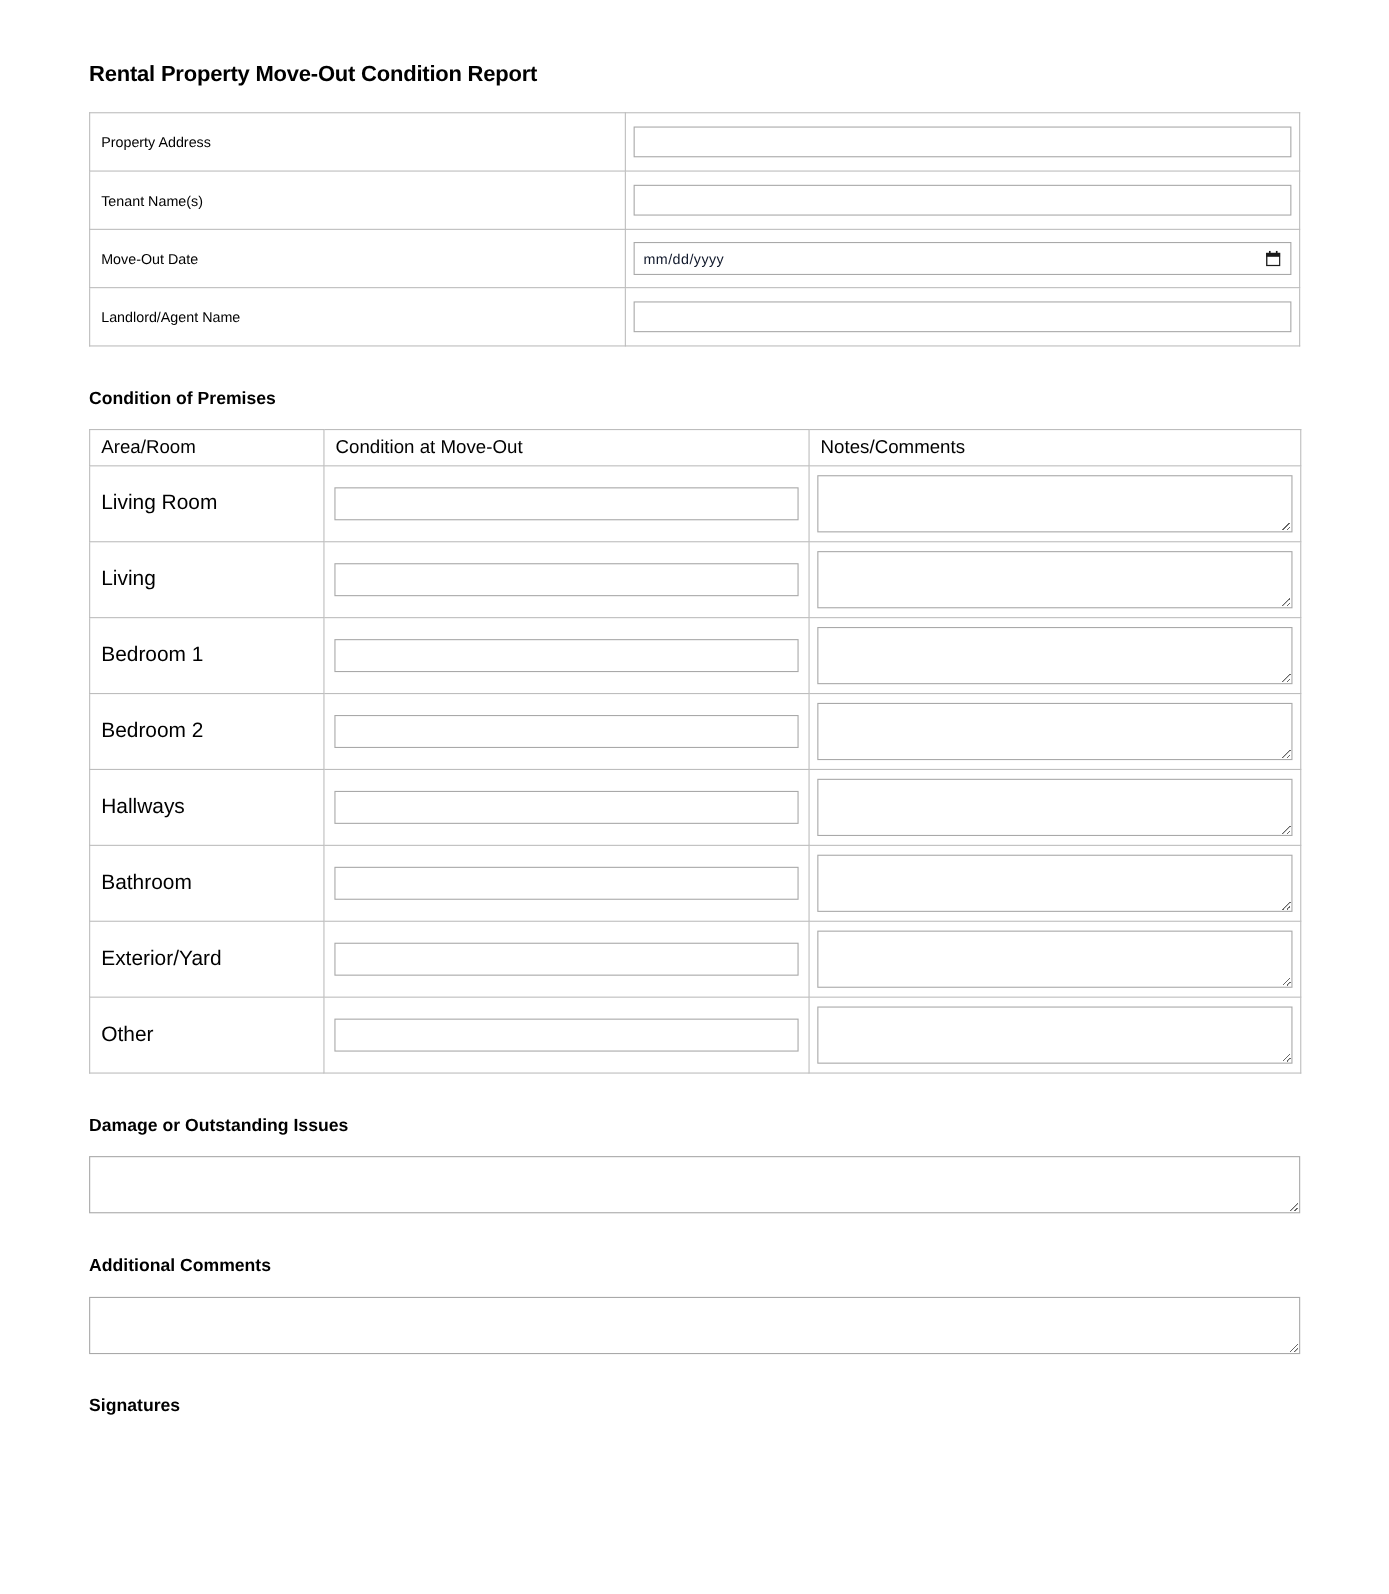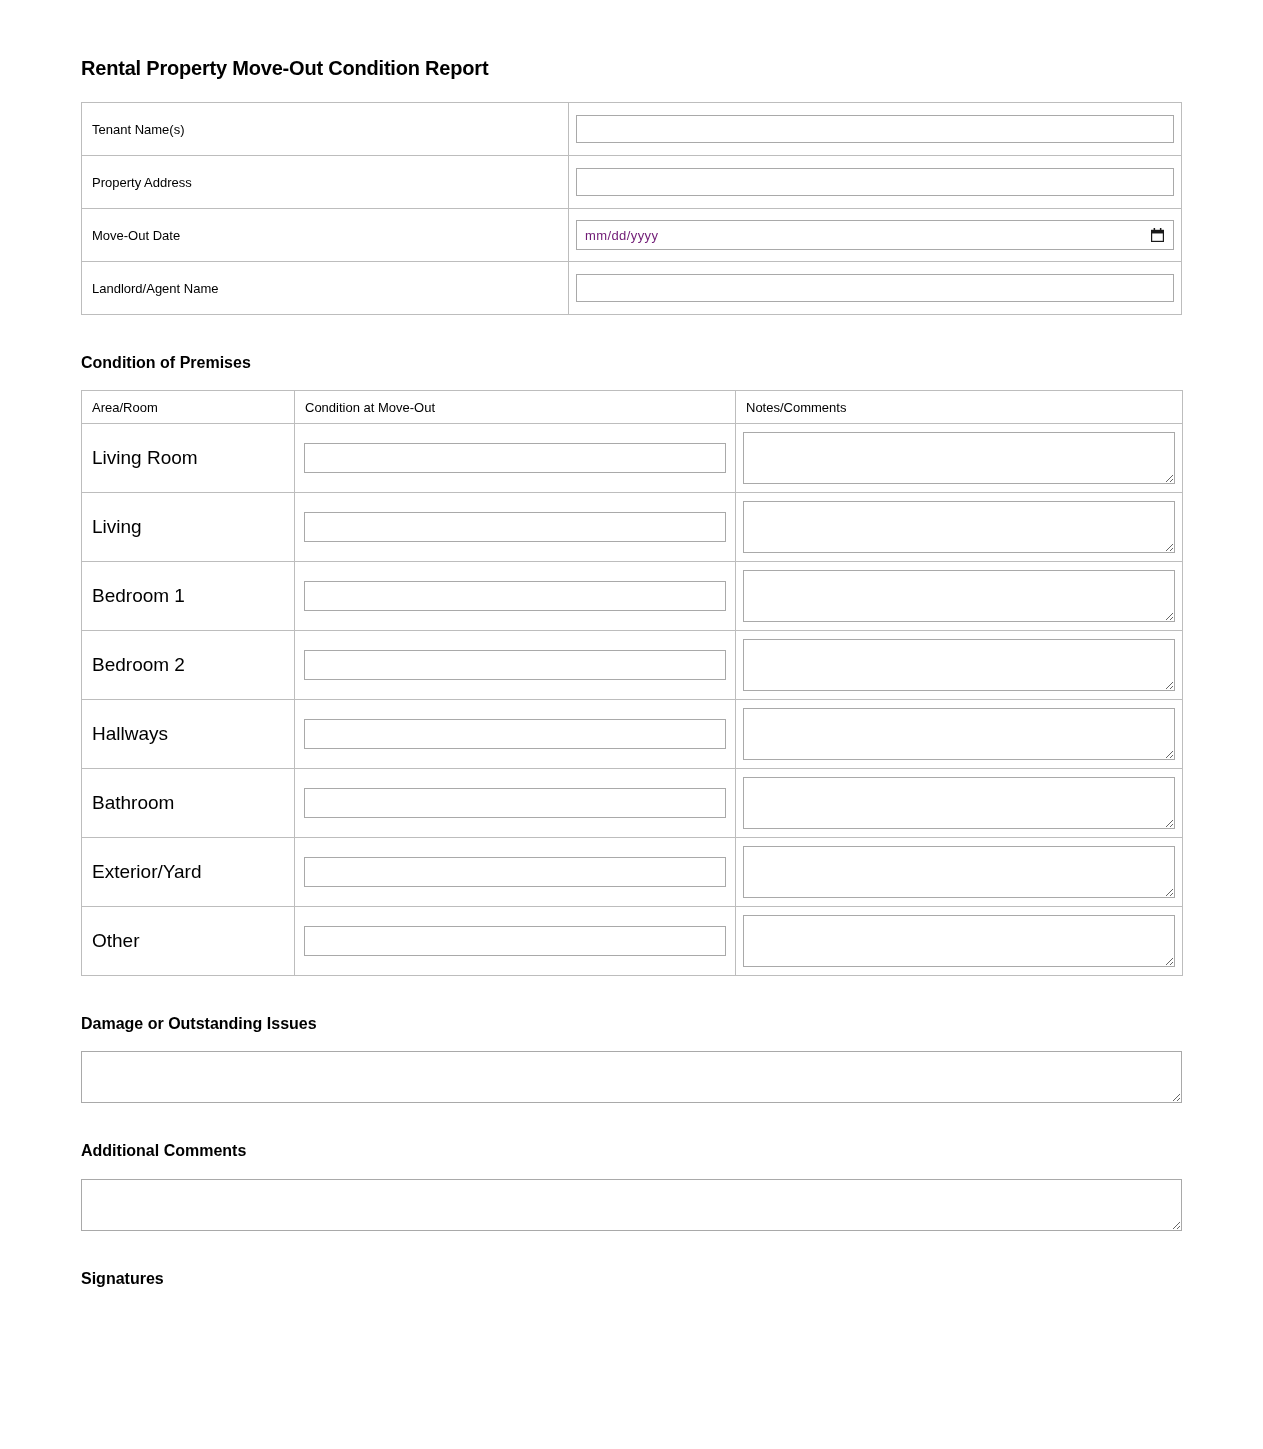--- a/index.html
+++ b/index.html
@@ -56,21 +56,21 @@
     padding: 0 7px;
     height: 52px;
   }
   
   .cond-table col.c1 { width: 213px; }
   .cond-table col.c2 { width: 441px; }
   .cond-table col.c3 { width: 447px; }
   .cond-table th {
     height: 32px;
     padding: 0 0 0 10px;
-    font-size: 13px;
+    font-size: 17px;
     vertical-align: middle;
   }
   .cond-table td.room-cell {
     padding: 0 0 0 10px;
     font-size: 19px;
     height: 68px;
   }
   .cond-table td.input-cell {
     padding: 0 9px;
     height: 68px;
@@ -102,21 +102,21 @@
     width: 100%;
     height: 30px;
     border: 1px solid #a9a9a9;
     background: #ffffff;
     display: flex;
     align-items: center;
   }
   .date-text {
     font-family: "Liberation Sans", sans-serif;
     font-size: 13px;
-    color: #701a75;
+    color: #0f172a;
     padding-left: 8px;
     letter-spacing: 0.4px;
     white-space: nowrap;
     text-align: center;
   }
   .date-picker-icon {
     position: absolute;
     right: 9px;
     top: 50%;
     transform: translateY(-50%);
@@ -164,28 +164,28 @@
 <body>
 
 <div class="page">
 
   <h1 class="doc-title">Rental Property Move-Out Condition Report</h1>
 
   <table class="info-table">
     <tbody>
 
       <tr>
-        <td class="label-cell">Tenant Name(s)</td>
+        <td class="label-cell">Property Address</td>
         <td class="field-cell">
           <input class="text-field" type="text" placeholder="" style="">
         </td>
       </tr>
 
       <tr>
-        <td class="label-cell">Property Address</td>
+        <td class="label-cell">Tenant Name(s)</td>
         <td class="field-cell">
           <input class="text-field" type="text" placeholder="" style="">
         </td>
       </tr>
 
       <tr>
         <td class="label-cell">Move-Out Date</td>
         <td class="field-cell">
           <div class="date-wrap">
             <span class="date-text">mm/dd/yyyy</span>

